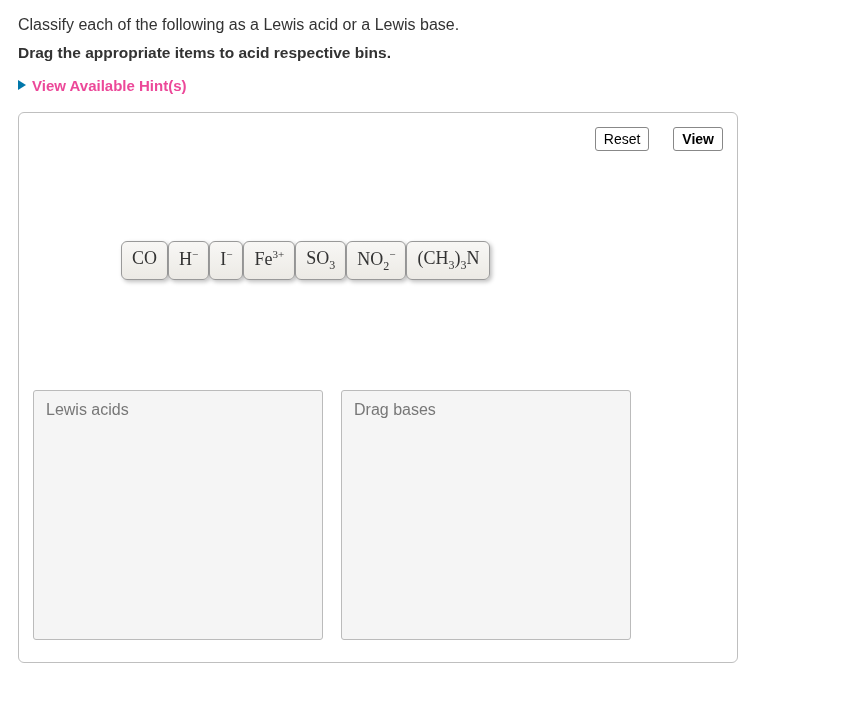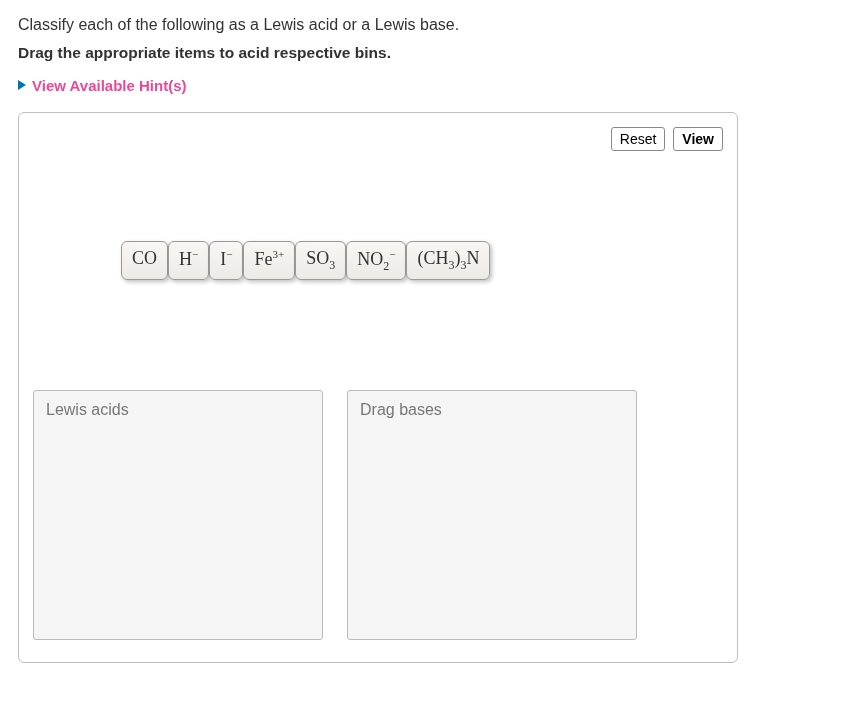--- a/index.html
+++ b/index.html
@@ -31,21 +31,21 @@
   .panel {
     border: 1px solid #bfbfbf;
     border-radius: 6px;
     width: 720px;
     padding: 14px 14px 22px 14px;
     position: relative;
   }
   .top-buttons {
     display: flex;
     justify-content: flex-end;
-    gap: 8px;
+    gap: 24px;
     margin-bottom: 90px;
   }
   .ui-btn {
     border: 1px solid #888;
     background: #fff;
     border-radius: 3px;
     padding: 3px 8px;
     font-size: 14px;
     cursor: pointer;
     font-family: inherit;
@@ -65,21 +65,21 @@
     padding: 6px 10px;
     font-family: "Times New Roman", Times, serif;
     font-size: 18px;
     cursor: grab;
     white-space: nowrap;
   }
   .chip sup { font-size: 11px; vertical-align: super; }
   .chip sub { font-size: 12px; vertical-align: sub; }
   .bins {
     display: flex;
-    gap: 24px;
+    gap: 18px;
   }
   .bin {
     width: 290px;
     height: 250px;
     border: 1px solid #bbb;
     border-radius: 3px;
     background: #f5f5f5;
     padding: 10px 12px;
   }
   .bin-label {

